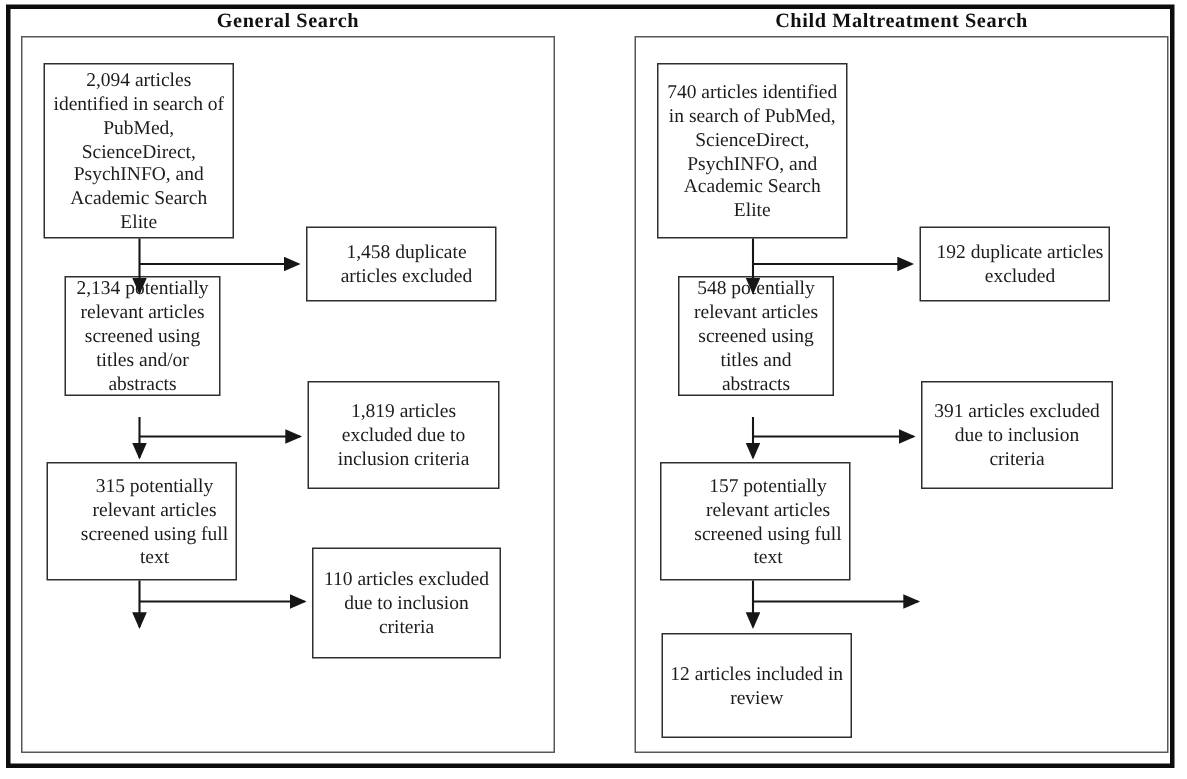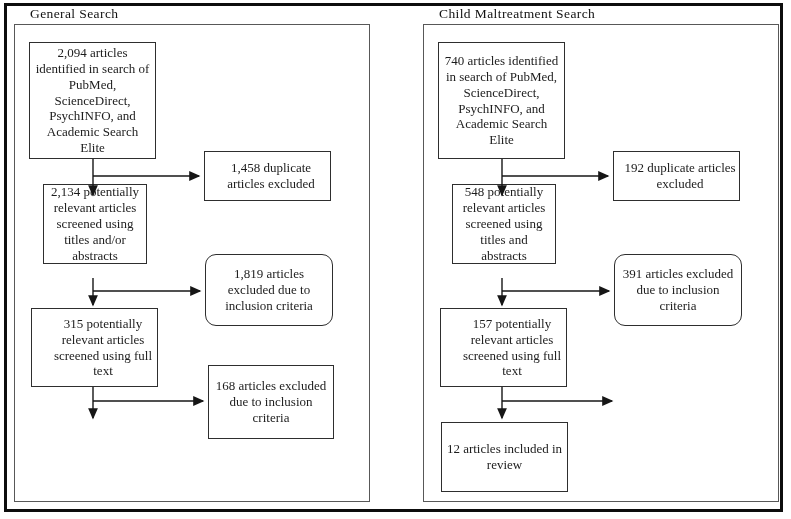--- a/index.html
+++ b/index.html
@@ -32,24 +32,24 @@
     position: absolute;
     top: 4px;
     width: 356px;
     height: 498px;
   }
   .panel-group.left  { left: 14px; }
   .panel-group.right { left: 423px; }
   .panel-title {
     position: absolute;
     top: 2px;
-    left: 16px;
+    left: 0;
     width: 100%;
-    text-align: left;
-    font-weight: normal;
+    text-align: center;
+    font-weight: bold;
     font-size: 13.5px;
     letter-spacing: 0.4px;
     color: #111111;
     white-space: nowrap;
   }
   .panel {
     position: absolute;
     top: 20px;
     left: 0;
     width: 356px;
@@ -70,21 +70,21 @@
     font-size: 13px;
     line-height: 1.22;
     padding: 2px 3px;
     color: #1c1c1c;
   }
   .b1 { left: 14px;  top: 17px;  width: 127px; height: 117px; }
   .b2 { left: 16px;  top: 159px; width: 104px; height: 80px; margin-left: 12px; }
   .b3 { left: 16px;  top: 283px; width: 127px; height: 79px; padding-left: 20px; }
   .b4 { left: 17px;  top: 397px; width: 127px; height: 70px; }
   .s1 { left: 189px; top: 126px; width: 127px; height: 50px; padding-left: 10px; }
-  .s2 { left: 190px; top: 229px; width: 128px; height: 72px; border-radius: 11px; }
+  .s2 { left: 190px; top: 229px; width: 128px; height: 72px; }
   .s3 { left: 193px; top: 340px; width: 126px; height: 74px; }
   .arrows {
     position: absolute;
     left: 0;
     top: 0;
     width: 356px;
     height: 478px;
     pointer-events: none;
   }
   .arrows path {
@@ -106,21 +106,21 @@
   <div class="panel-group left">
     <div class="panel-title">General Search</div>
     <div class="panel">
 
       <div class="fbox b1">2,094 articles identified in search of PubMed, ScienceDirect, PsychINFO, and Academic Search Elite</div>
       <div class="fbox b2">2,134 potentially relevant articles screened using titles and/or abstracts</div>
       <div class="fbox b3">315 potentially relevant articles screened using full text</div>
 
       <div class="fbox s1">1,458 duplicate articles excluded</div>
       <div class="fbox s2">1,819 articles excluded due to inclusion criteria</div>
-      <div class="fbox s3">168 articles excluded due to inclusion criteria</div>
+      <div class="fbox s3">110 articles excluded due to inclusion criteria</div>
 
       <svg class="arrows" viewBox="0 0 356 478" aria-hidden="true">
         <defs>
           <marker id="gs-ah" markerWidth="9" markerHeight="8" refX="7" refY="3.5" orient="auto">
             <path d="M0,0 L8,3.5 L0,7 z"></path>
           </marker>
         </defs>
         <path d="M78 134 L78 170" marker-end="url(#gs-ah)"></path>
         <path d="M78 151 L184 151" marker-end="url(#gs-ah)"></path>
         <path d="M78 253 L78 280" marker-end="url(#gs-ah)"></path>

